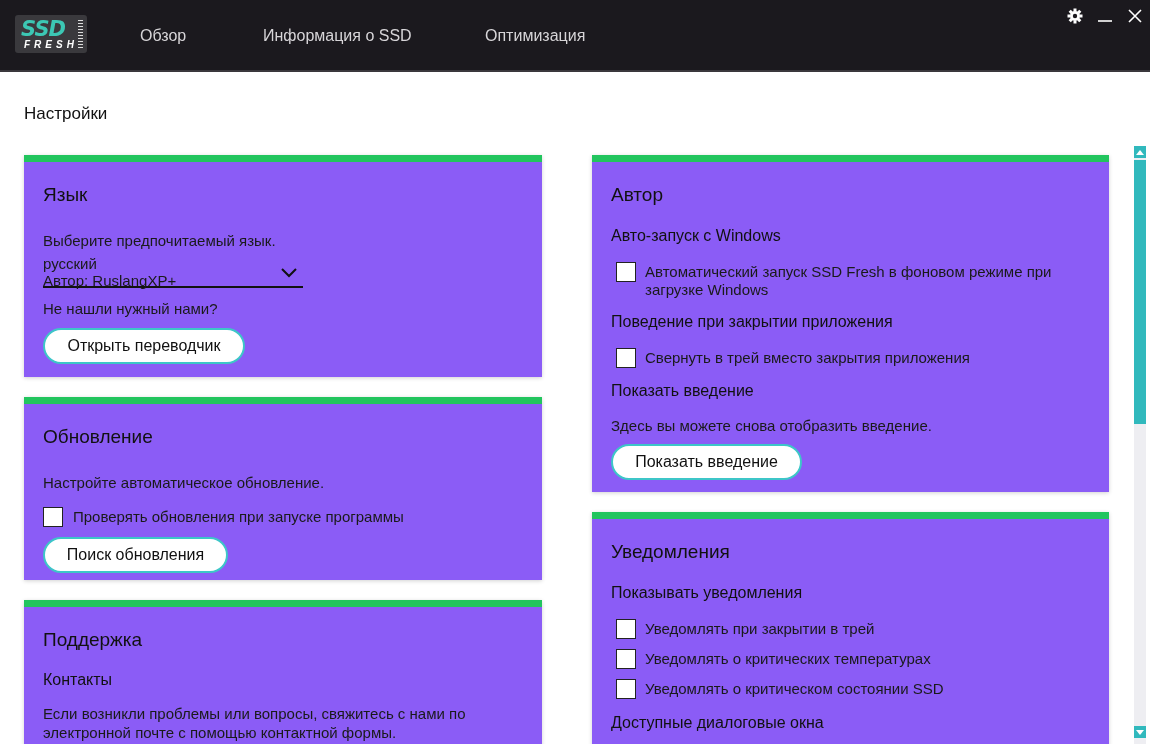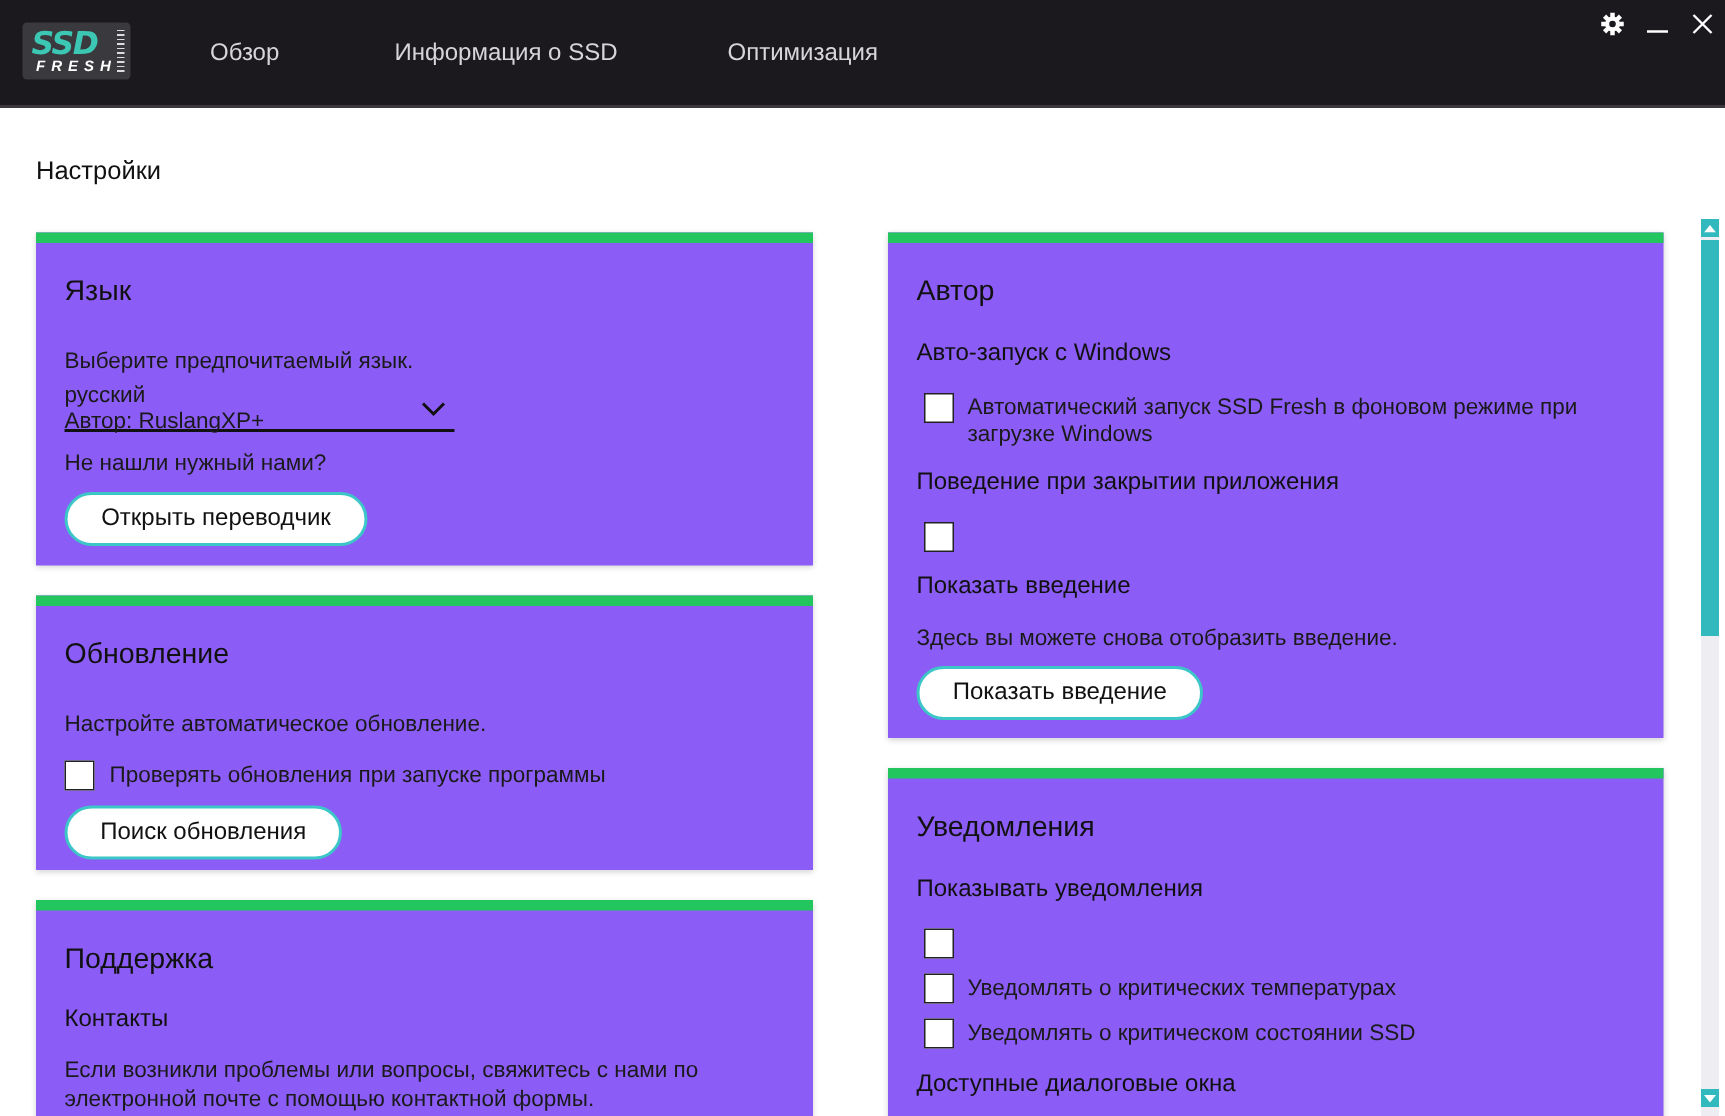--- a/index.html
+++ b/index.html
@@ -97,29 +97,31 @@
 </div>
 
 <div class="card" style="left:592px; top:155px; width:517px; height:337px;">
   <h2 style="left:19px; top:22px;">Автор</h2>
   <span class="abs sub" style="left:19px; top:65px;">Авто-запуск с Windows</span>
   <div class="chk" style="left:24px; top:100px;"></div>
   <span class="abs txt" style="left:53px; top:101px;">Автоматический запуск SSD Fresh в фоновом режиме при</span>
   <span class="abs txt" style="left:53px; top:119px;">загрузке Windows</span>
   <span class="abs sub" style="left:19px; top:151px;">Поведение при закрытии приложения</span>
   <div class="chk" style="left:24px; top:186px;"></div>
+  <span class="abs txt" style="left:53px; top:187px;">Свернуть в трей вместо закрытия приложения</span>
   <span class="abs sub" style="left:19px; top:220px;">Показать введение</span>
   <span class="abs txt" style="left:19px; top:255px;">Здесь вы можете снова отобразить введение.</span>
   <button class="pill" style="left:19px; top:282px; width:191px;">Показать введение</button>
 </div>
 
 <div class="card" style="left:592px; top:512px; width:517px; height:250px;">
   <h2 style="left:19px; top:22px;">Уведомления</h2>
   <span class="abs sub" style="left:19px; top:65px;">Показывать уведомления</span>
   <div class="chk" style="left:24px; top:100px;"></div>
+  <span class="abs txt" style="left:53px; top:101px;">Уведомлять при закрытии в трей</span>
   <div class="chk" style="left:24px; top:130px;"></div>
   <span class="abs txt" style="left:53px; top:131px;">Уведомлять о критических температурах</span>
   <div class="chk" style="left:24px; top:160px;"></div>
   <span class="abs txt" style="left:53px; top:161px;">Уведомлять о критическом состоянии SSD</span>
   <span class="abs sub" style="left:19px; top:195px;">Доступные диалоговые окна</span>
 
 </div>
 
 <div class="scrollbar">
   <div class="scroll-up" style="top:0;">

